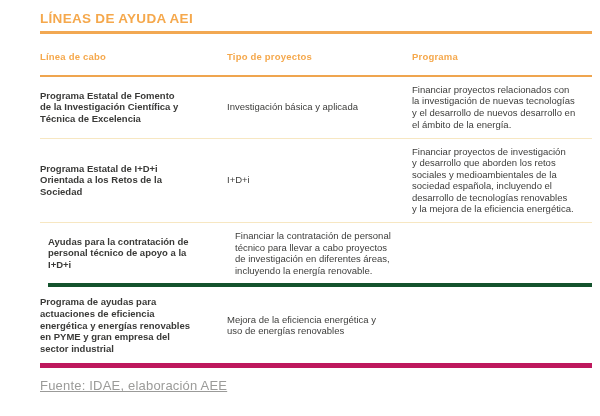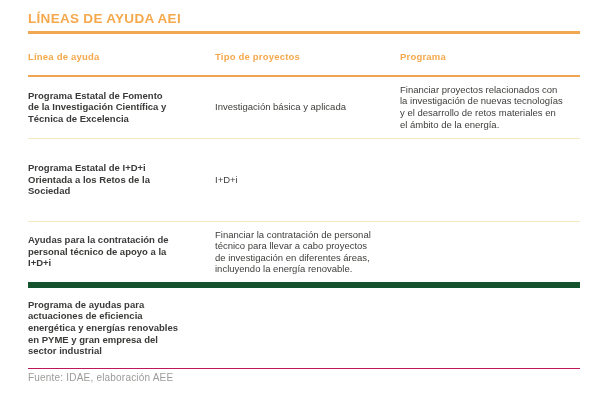--- a/index.html
+++ b/index.html
@@ -6,21 +6,21 @@
   html, body { width: 600px; height: 416px; }
   body {
     background: #ffffff;
     font-family: "Liberation Sans", "DejaVu Sans", sans-serif;
     color: #3d3d3b;
     overflow: hidden;
   }
   .page {
     width: 600px;
     height: 416px;
-    padding: 11px 20px 0 28px;
+    padding: 11px 20px 0 40px;
   }
   .page-title {
     font-size: 13.5px;
     font-weight: bold;
     letter-spacing: 0.3px;
     color: #f5a84c;
     line-height: 16px;
   }
   .title-rule {
     width: 552px;
@@ -41,86 +41,95 @@
     color: #f5a84c;
     letter-spacing: 0.2px;
   }
   .row {
     display: grid;
     grid-template-columns: 187px 185px 180px;
     align-items: center;
   }
   .row-1 { min-height: 62px; border-bottom: 1px solid #f7e7c2; }
   .row-2 { min-height: 83px; border-bottom: 1px solid #f7e7c2; }
-  .row-3 { min-height: 60px; border-bottom: 6px solid #14532d; }
-  .row-4 { min-height: 81px; border-bottom: 1px solid #be185d; }
+  .row-3 { min-height: 60px; border-bottom: 4px solid #14532d; margin-left: 8px; }
+  .row-4 { min-height: 81px; border-bottom: 5px solid #be185d; }
   .cell {
     font-size: 9.5px;
     line-height: 11.6px;
     white-space: pre-line;
     padding: 7px 10px 7px 0;
   }
   .cell.c1 { font-weight: bold; color: #3a3a38; }
   .cell.c2, .cell.c3 { color: #3d3d3b; }
   .source-note {
-    margin-top: 3px;
-    font-size: 10px;
+    margin-top: 10px;
+    font-size: 13px;
     color: #9b9b99;
     letter-spacing: 0.2px;
+    text-decoration: underline;
   }
 </style>
 </head>
 <body>
 
 <div class="page">
 
   <h1 class="page-title">LÍNEAS DE AYUDA AEI</h1>
   <div class="title-rule"></div>
 
   <div class="table">
 
     <div class="thead">
-      <div class="th">Línea de ayuda</div>
+      <div class="th">Línea de cabo</div>
       <div class="th">Tipo de proyectos</div>
       <div class="th">Programa</div>
     </div>
 
     <div class="row row-1">
       <div class="cell c1">Programa Estatal de Fomento
 de la Investigación Científica y
 Técnica de Excelencia</div>
       <div class="cell c2">Investigación básica y aplicada</div>
       <div class="cell c3">Financiar proyectos relacionados con
 la investigación de nuevas tecnologías
-y el desarrollo de retos materiales en
+y el desarrollo de nuevos desarrollo en
 el ámbito de la energía.</div>
     </div>
 
     <div class="row row-2">
       <div class="cell c1">Programa Estatal de I+D+i
 Orientada a los Retos de la
 Sociedad</div>
       <div class="cell c2">I+D+i</div>
+      <div class="cell c3">Financiar proyectos de investigación
+y desarrollo que aborden los retos
+sociales y medioambientales de la
+sociedad española, incluyendo el
+desarrollo de tecnologías renovables
+y la mejora de la eficiencia energética.</div>
     </div>
 
     <div class="row row-3">
       <div class="cell c1">Ayudas para la contratación de
 personal técnico de apoyo a la
 I+D+i</div>
       <div class="cell c3">Financiar la contratación de personal
 técnico para llevar a cabo proyectos
 de investigación en diferentes áreas,
 incluyendo la energía renovable.</div>
     </div>
 
     <div class="row row-4">
       <div class="cell c1">Programa de ayudas para
 actuaciones de eficiencia
 energética y energías renovables
 en PYME y gran empresa del
 sector industrial</div>
+      <div class="cell c2">Mejora de la eficiencia energética y
+uso de energías renovables</div>
     </div>
 
   </div>
 
   <div class="source-note">Fuente: IDAE, elaboración AEE</div>
 
 </div>
 
 </body></html>

